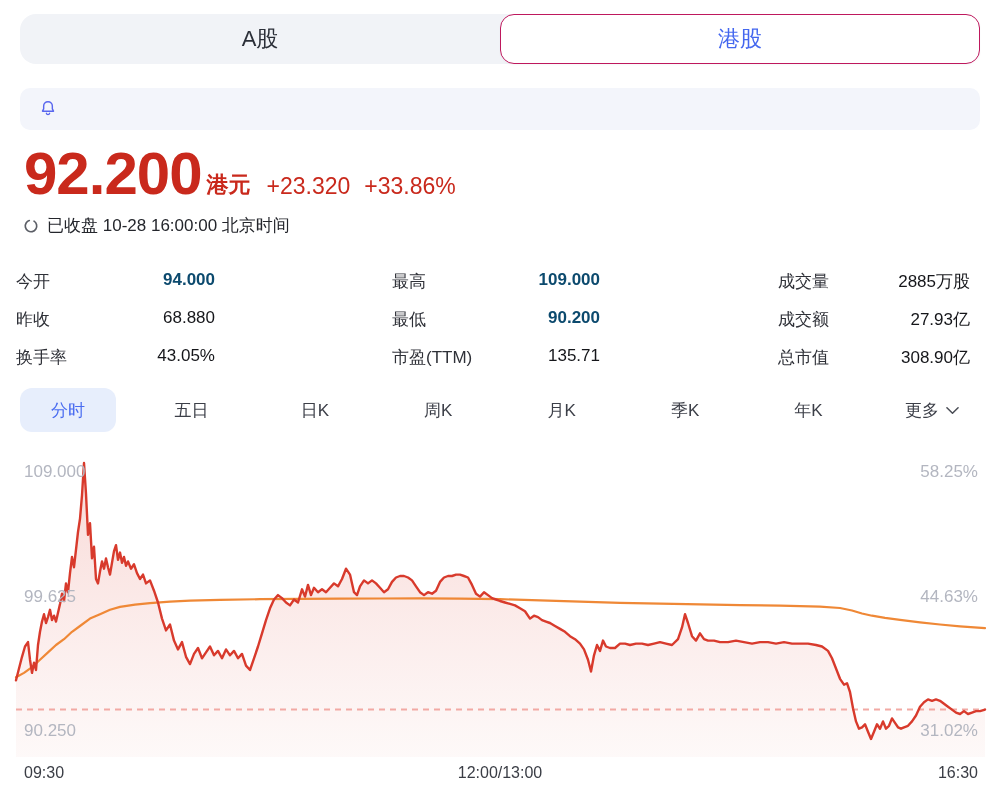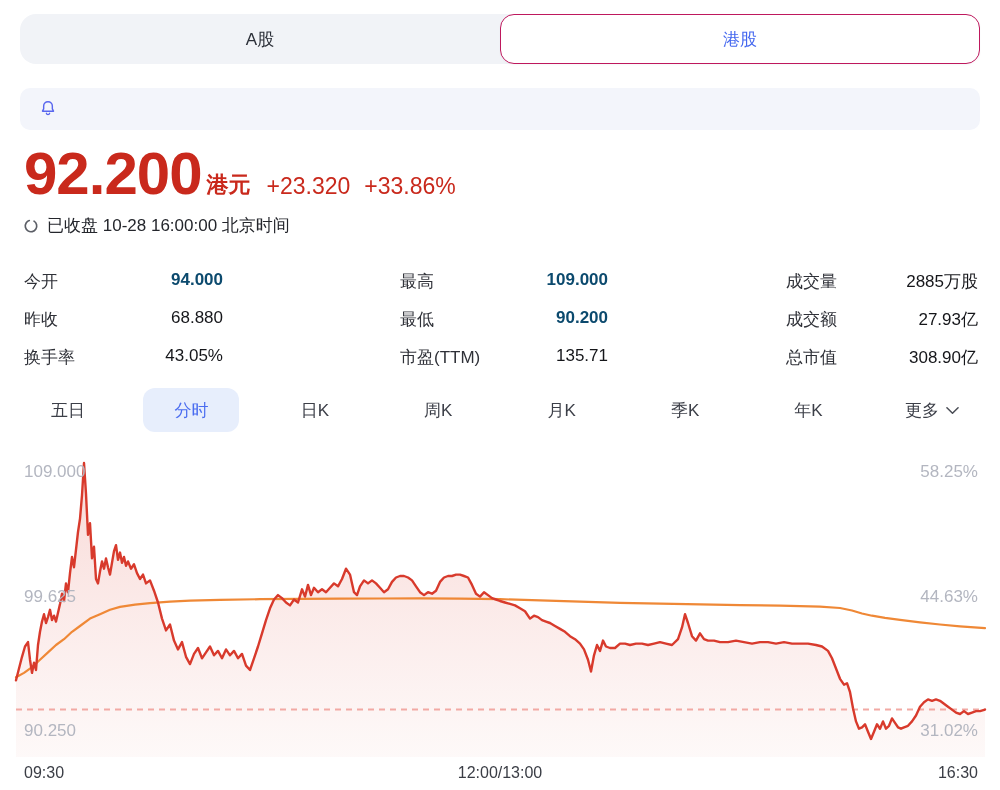--- a/index.html
+++ b/index.html
@@ -2,41 +2,41 @@
 <html><head>
 <meta charset="utf-8">
 <style>
   * { margin:0; padding:0; box-sizing:border-box; }
   html,body { width:1000px; height:790px; background:#ffffff; overflow:hidden; }
   body { font-family:"Liberation Sans","DejaVu Sans",sans-serif; position:relative; }
   .abs { position:absolute; }
 
   
   .seg { left:20px; top:14px; width:960px; height:50px; background:#f1f3f7; border-radius:16px; display:flex; }
-  .seg .half { width:50%; height:100%; display:flex; align-items:center; justify-content:center; font-size:17px; color:#2b2f38; cursor:pointer; }
+  .seg .half { width:50%; height:100%; display:flex; align-items:center; justify-content:center; font-size:22px; color:#2b2f38; cursor:pointer; }
   .seg .half.sel { background:#ffffff; border:1px solid #be185d; border-radius:14px; color:#4467ef; box-shadow:0 1px 2px rgba(60,70,100,.04); }
 
   
   .banner { left:20px; top:88px; width:960px; height:42px; background:#f3f5fb; border-radius:10px; display:flex; align-items:center; padding:0 18px; gap:9px; }
   .banner .txt { font-size:16px; color:#5866ee; }
 
   
   .pricebar { left:24px; top:142px; height:62px; display:flex; align-items:flex-end; }
   .big { font-size:60px; font-weight:800; color:#c9291c; line-height:1; letter-spacing:-1px; }
   .cur { font-size:22px; font-weight:700; color:#c9291c; margin:0 0 4px 5px; }
   .chg { font-size:23px; color:#c9291c; margin:0 0 4px 16px; }
 
   .statusbar { left:22px; top:214px; display:flex; align-items:center; gap:7px; }
   .statusbar .txt { font-size:17px; color:#24262c; }
 
   
   .stats { left:0; top:262px; width:1000px; }
   .srow { display:flex; height:38px; align-items:center; }
   .cell { display:flex; justify-content:space-between; }
-  .c1 { margin-left:24px; width:199px; }
+  .c1 { margin-left:16px; width:199px; }
   .c2 { margin-left:177px; width:208px; }
   .c3 { margin-left:178px; width:192px; }
   .lbl { font-size:17px; color:#2f3138; }
   .val { font-size:17px; color:#15161a; }
   .val.red { color:#0c4a6e;font-weight:bold; }
 
   
   .ptabs { left:20px; top:388px; width:960px; height:44px; display:flex; align-items:center; justify-content:space-between; }
   .ptab { height:44px; min-width:96px; display:flex; align-items:center; justify-content:center; gap:7px; font-size:17px; color:#3c3f48; cursor:pointer; border-radius:12px; }
   .ptab.active { background:#e7eefc; color:#4a6cf0; }
@@ -119,25 +119,25 @@
         <span class="val">135.71</span>
       </div>
     <div class="cell c3">
         <span class="lbl">总市值</span>
         <span class="val">308.90亿</span>
       </div>
   </div>
 </div>
 
 <div class="abs ptabs">
+  <div class="ptab active">
+      <span>分时</span>
+    </div>
   <div class="ptab">
       <span>五日</span>
-    </div>
-  <div class="ptab active">
-      <span>分时</span>
     </div>
   <div class="ptab">
       <span>日K</span>
     </div>
   <div class="ptab">
       <span>周K</span>
     </div>
   <div class="ptab">
       <span>月K</span>
     </div>

